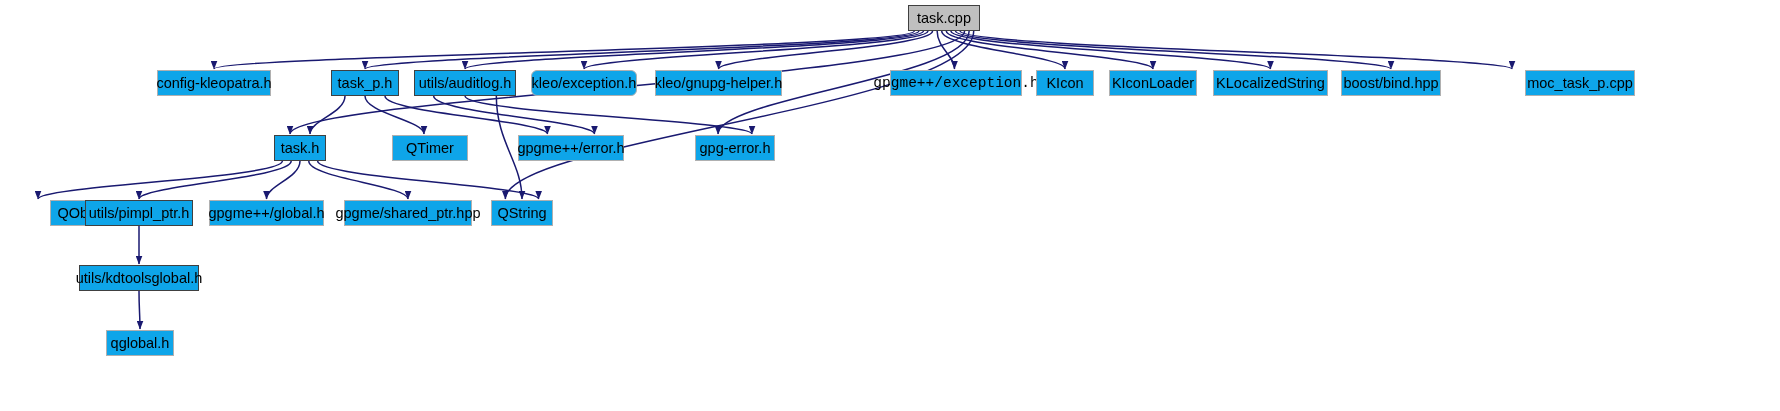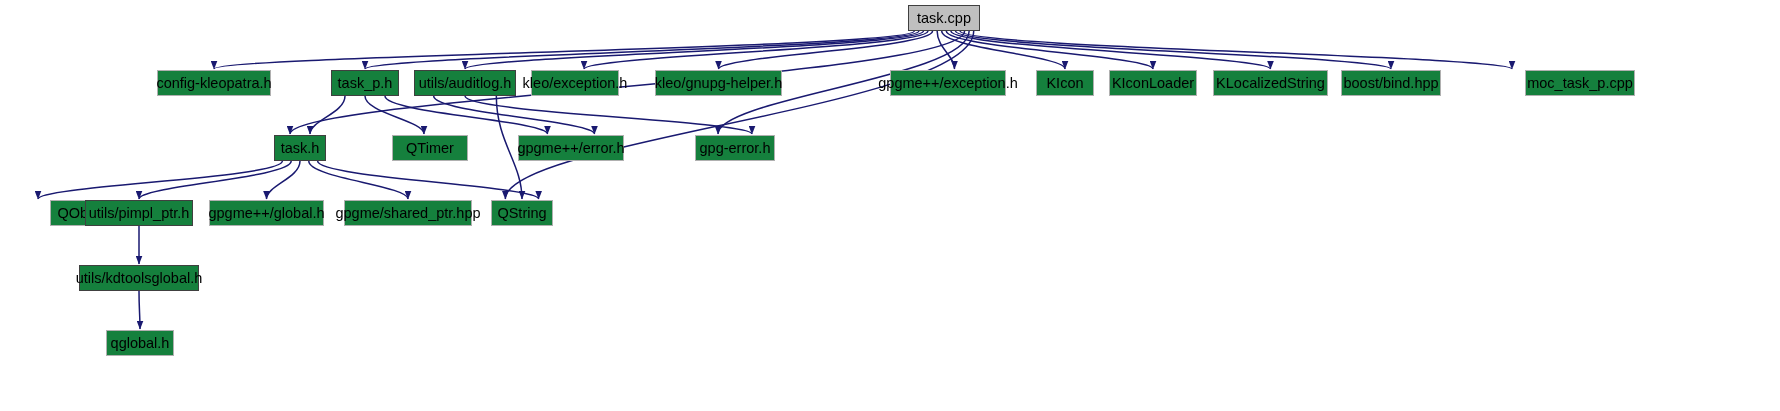--- a/index.html
+++ b/index.html
@@ -1,20 +1,20 @@
 <!DOCTYPE html>
 <html><head>
 <meta charset="utf-8">
 <style>
   html,body{margin:0;padding:0;background:#ffffff;}
   body{width:1780px;height:411px;overflow:hidden;font-family:"Liberation Sans",sans-serif;}
   #graph{position:relative;width:1780px;height:411px;}
   svg.edges{position:absolute;left:0;top:0;width:1780px;height:411px;pointer-events:none;}
   .node{position:absolute;box-sizing:border-box;display:flex;align-items:center;justify-content:center;
-        background:#15803d;border:1px solid #b0b0b0;color:#000000;font-size:14.5px;line-height:1;
+        background:#0ea5e9;border:1px solid #b0b0b0;color:#000000;font-size:14.5px;line-height:1;
         white-space:nowrap;height:26px;}
   .node.bold{border:1.6px solid #404040;}
   .node.root{background:#bfbfbf;border:1.6px solid #404040;}
   .node span{display:block;padding:0 3px;}
 </style>
 </head>
 <body>
 
 <div id="graph">
   <svg class="edges" viewBox="0 0 1780 411">
@@ -59,27 +59,27 @@
       </div>
       <div class="node" style="left: 157px; top: 70px; width: 114px;">
         <span>config-kleopatra.h</span>
       </div>
       <div class="node bold" style="left: 331px; top: 70px; width: 68px;">
         <span>task_p.h</span>
       </div>
       <div class="node bold" style="left: 414px; top: 70px; width: 102px;">
         <span>utils/auditlog.h</span>
       </div>
-      <div class="node" style="left: 531px; top: 70px; width: 88px;">
+      <div class="node" style="left: 531px; top: 70px; width: 106px; border-radius: 6px;">
         <span>kleo/exception.h</span>
       </div>
       <div class="node" style="left: 655px; top: 70px; width: 127px;">
         <span>kleo/gnupg-helper.h</span>
       </div>
-      <div class="node" style="left: 890px; top: 70px; width: 116px;">
+      <div class="node" style="left: 890px; top: 70px; width: 132px; font-family: Liberation Mono, monospace;">
         <span>gpgme++/exception.h</span>
       </div>
       <div class="node" style="left: 1036px; top: 70px; width: 58px;">
         <span>KIcon</span>
       </div>
       <div class="node" style="left: 1109px; top: 70px; width: 88px;">
         <span>KIconLoader</span>
       </div>
       <div class="node" style="left: 1213px; top: 70px; width: 115px;">
         <span>KLocalizedString</span>

